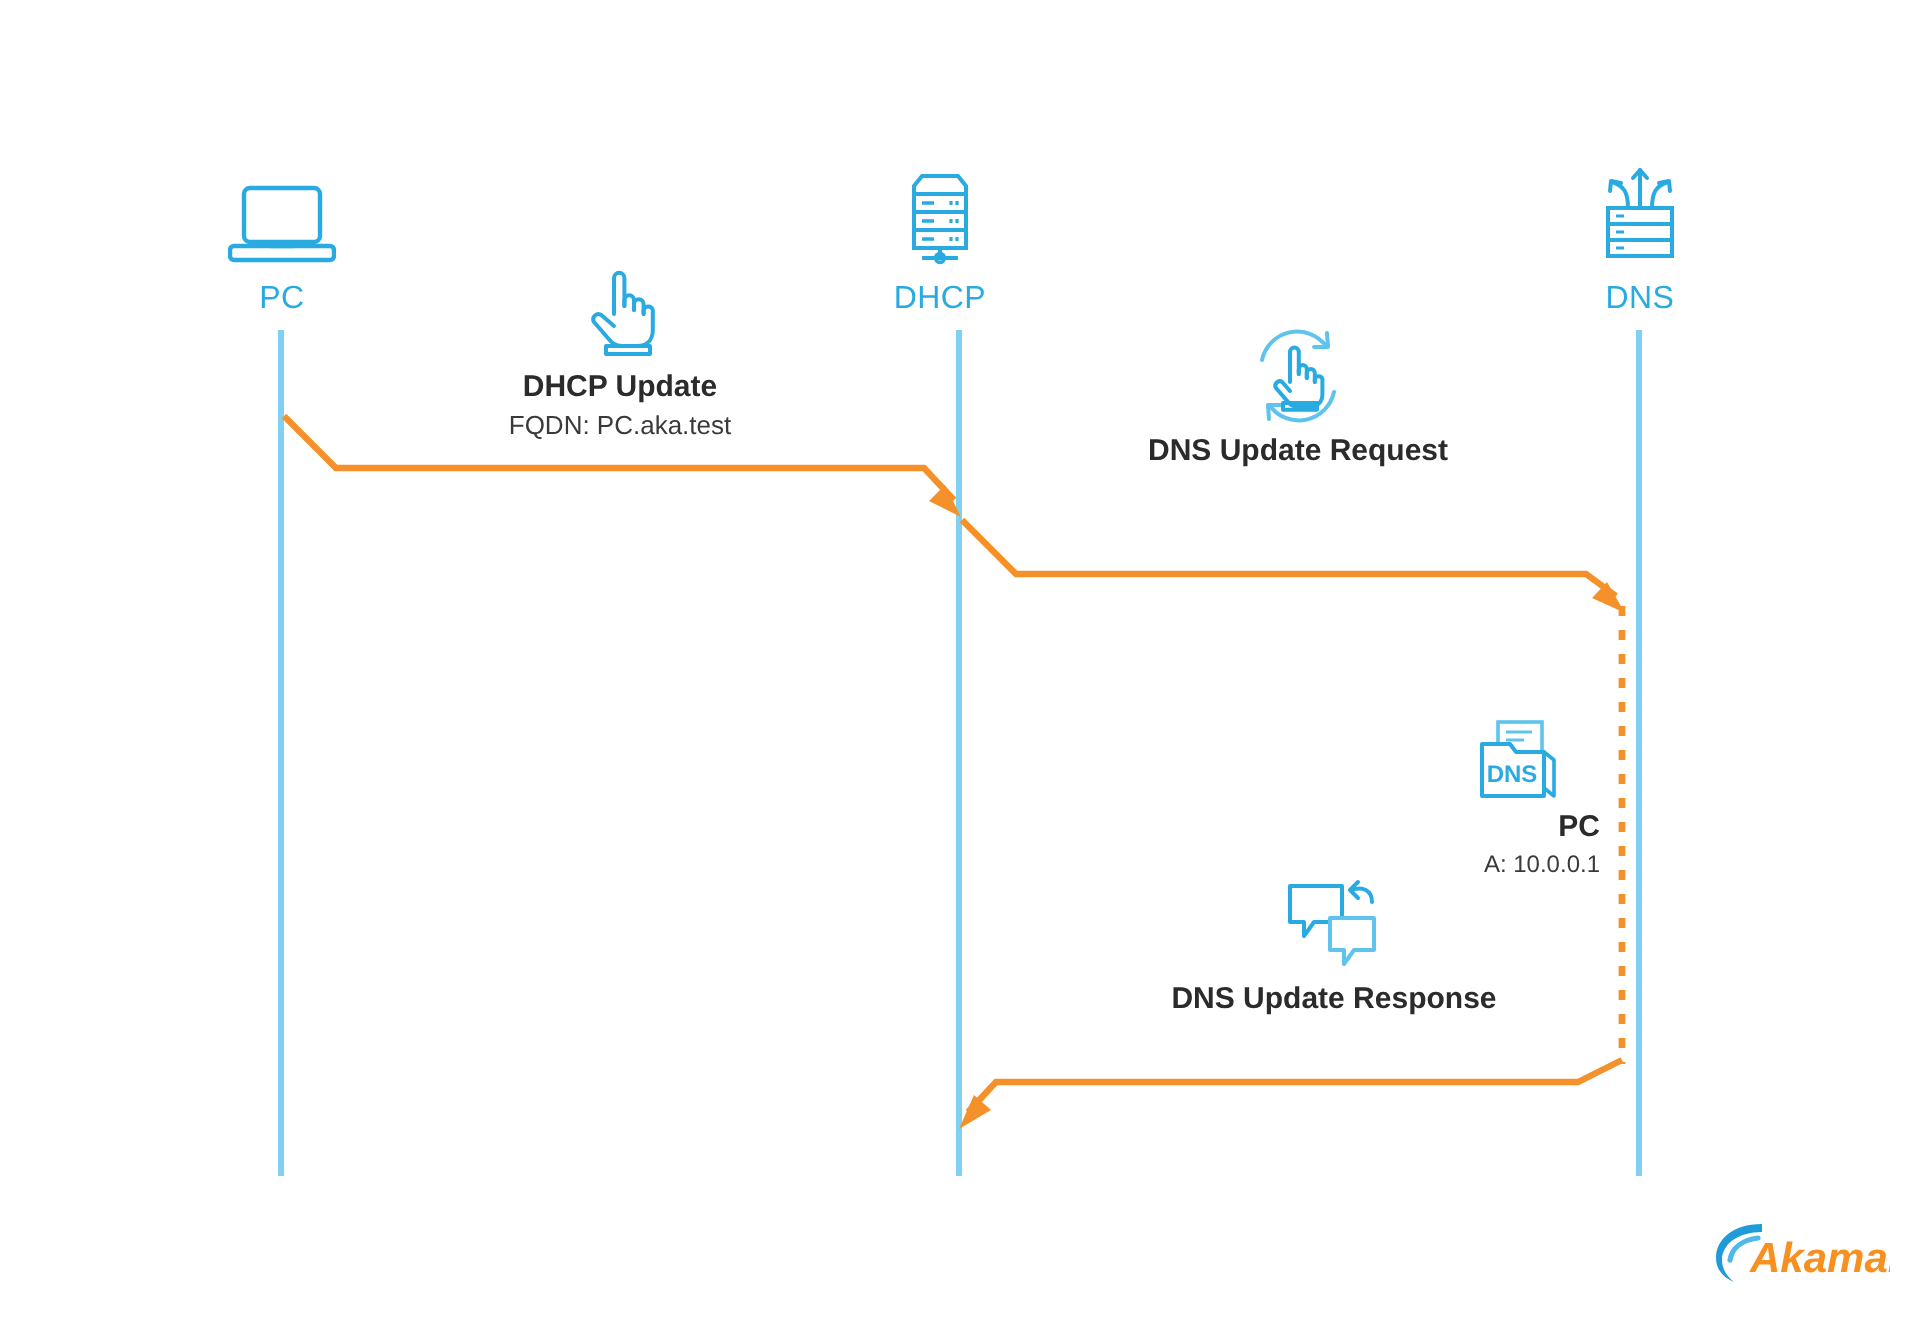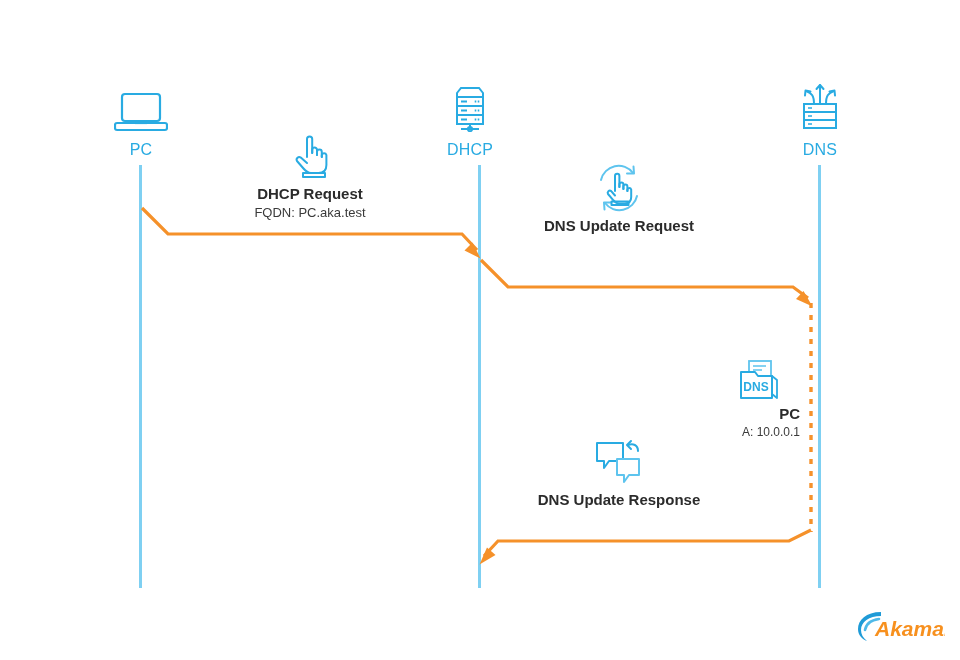--- a/index.html
+++ b/index.html
@@ -190,25 +190,25 @@
           <path d="M 22.2 20 v -3 a2.4 2.4 0 0 1 4.8 0 V 22"></path>
           <path d="M 27 22 v -3 a2.4 2.4 0 0 1 4.8 0 V 24"></path>
           <path d="M 31.8 24 v -2 a2.4 2.4 0 0 1 4.6 0 v 10
                    c 0 5 -3 8 -8 8 H 21
                    c -3.5 0 -5 -1.5 -7.5 -4.5
                    L 7 28 a2.6 2.6 0 0 1 3.8 -3.4 L 17 30"></path>
           <path d="M 13 40 h 22 v 4 H 13 Z"></path>
         </g>
       </svg>
     </div>
-    <div class="msg-title">DHCP Request</div>
+    <div class="msg-title">DHCP Update</div>
     <div class="msg-line">FQDN: PC.aka.test</div>
   </div>
 
-  <div class="msg" style="left:519px; top:164px; width:200px;">
+  <div class="msg" style="left:549px; top:164px; width:200px;">
     <div class="msg-icon">
       <svg width="52" height="50" viewBox="0 0 52 50">
         <g fill="none" stroke="#5ec4ee" stroke-width="2" stroke-linecap="round" stroke-linejoin="round">
           <path d="M 40 10 A 18 18 0 0 0 8 17"></path>
           <path d="M 40.5 3.5 L 41 10.5 L 34 10.5"></path>
           <path d="M 12 40 A 18 18 0 0 0 44 33"></path>
           <path d="M 11.5 46.5 L 11 39.5 L 18 39.5"></path>
         </g>
         <g fill="none" stroke="#29abe2" stroke-width="2" stroke-linecap="round" stroke-linejoin="round">
           <path d="M 22 28 V 13 a2.2 2.2 0 0 1 4.4 0 V 24"></path>
@@ -232,21 +232,21 @@
         <path d="M 17 7 h 13 M 17 11 h 9" stroke="#5ec4ee" stroke-width="1.6"></path>
         <path d="M 5 13 h 14 l 3 4 h 14 v 22 H 5 Z" fill="#ffffff" stroke="#29abe2" stroke-width="2" stroke-linejoin="round"></path>
         <path d="M 36 17 l 5 4 v 18 l -5 -4 Z" fill="none" stroke="#29abe2" stroke-width="1.8" stroke-linejoin="round"></path>
         <text x="20" y="32" text-anchor="middle" font-family="Liberation Sans, sans-serif" font-size="12" font-weight="bold" fill="#29abe2">DNS</text>
       </svg>
     </div>
     <div class="note-title">PC</div>
     <div class="note-line">A: 10.0.0.1</div>
   </div>
 
-  <div class="msg" style="left:499px; top:438px; width:240px;">
+  <div class="msg" style="left:547px; top:438px; width:240px;">
     <div class="msg-icon">
       <svg width="52" height="46" viewBox="0 0 52 46">
         <path d="M 4 4 H 30 V 22 H 16 L 11 29 V 22 H 4 Z" fill="#ffffff" stroke="#29abe2" stroke-width="2" stroke-linejoin="round"></path>
         <path d="M 24 20 H 46 V 36 H 36 L 31 43 V 36 H 24 Z" fill="#ffffff" stroke="#5ec4ee" stroke-width="2" stroke-linejoin="round"></path>
         <g fill="none" stroke="#29abe2" stroke-width="2" stroke-linecap="round" stroke-linejoin="round">
           <path d="M 45 12 C 45 6 40 4 35 6"></path>
           <path d="M 38 2 L 34 6 L 38 10"></path>
         </g>
       </svg>
     </div>

